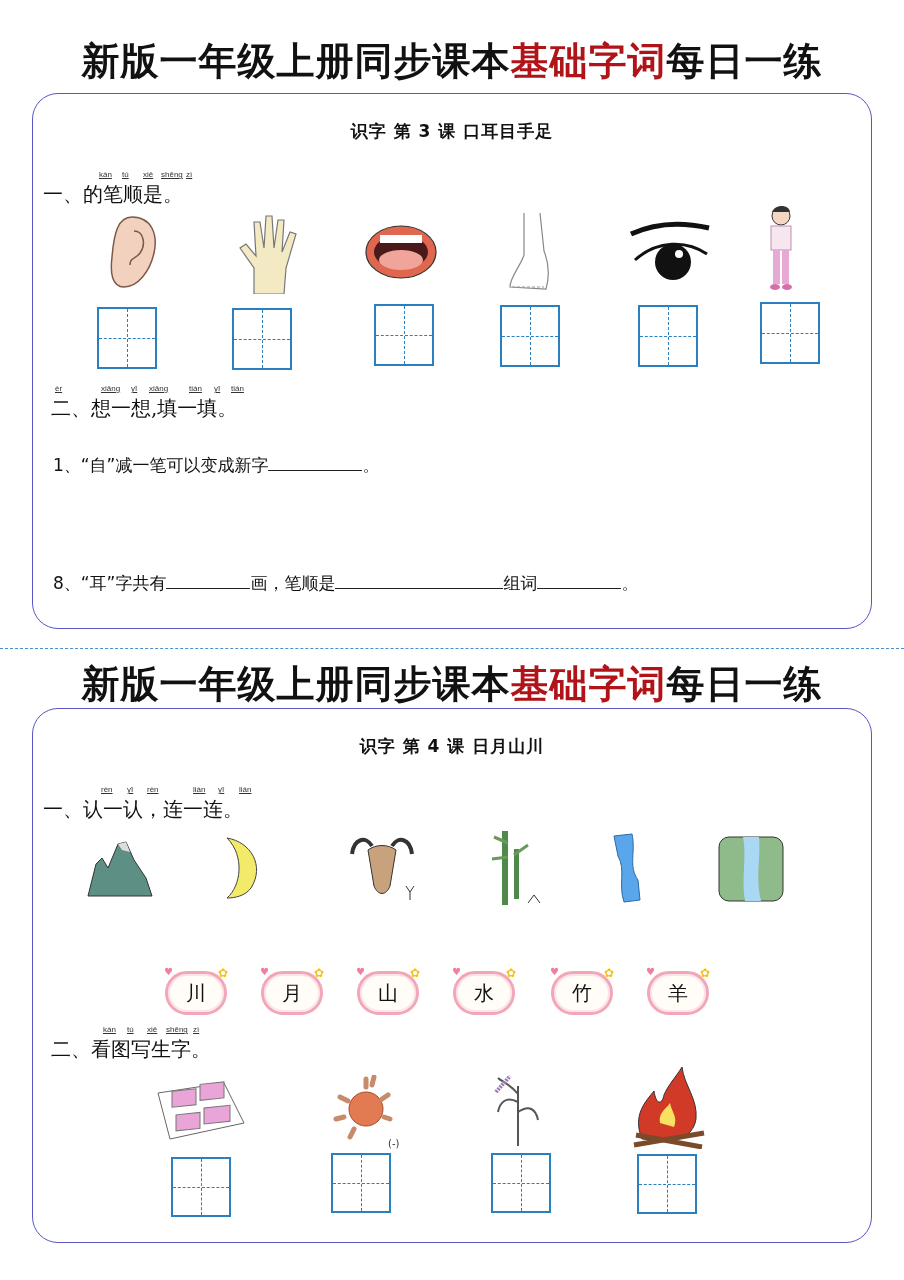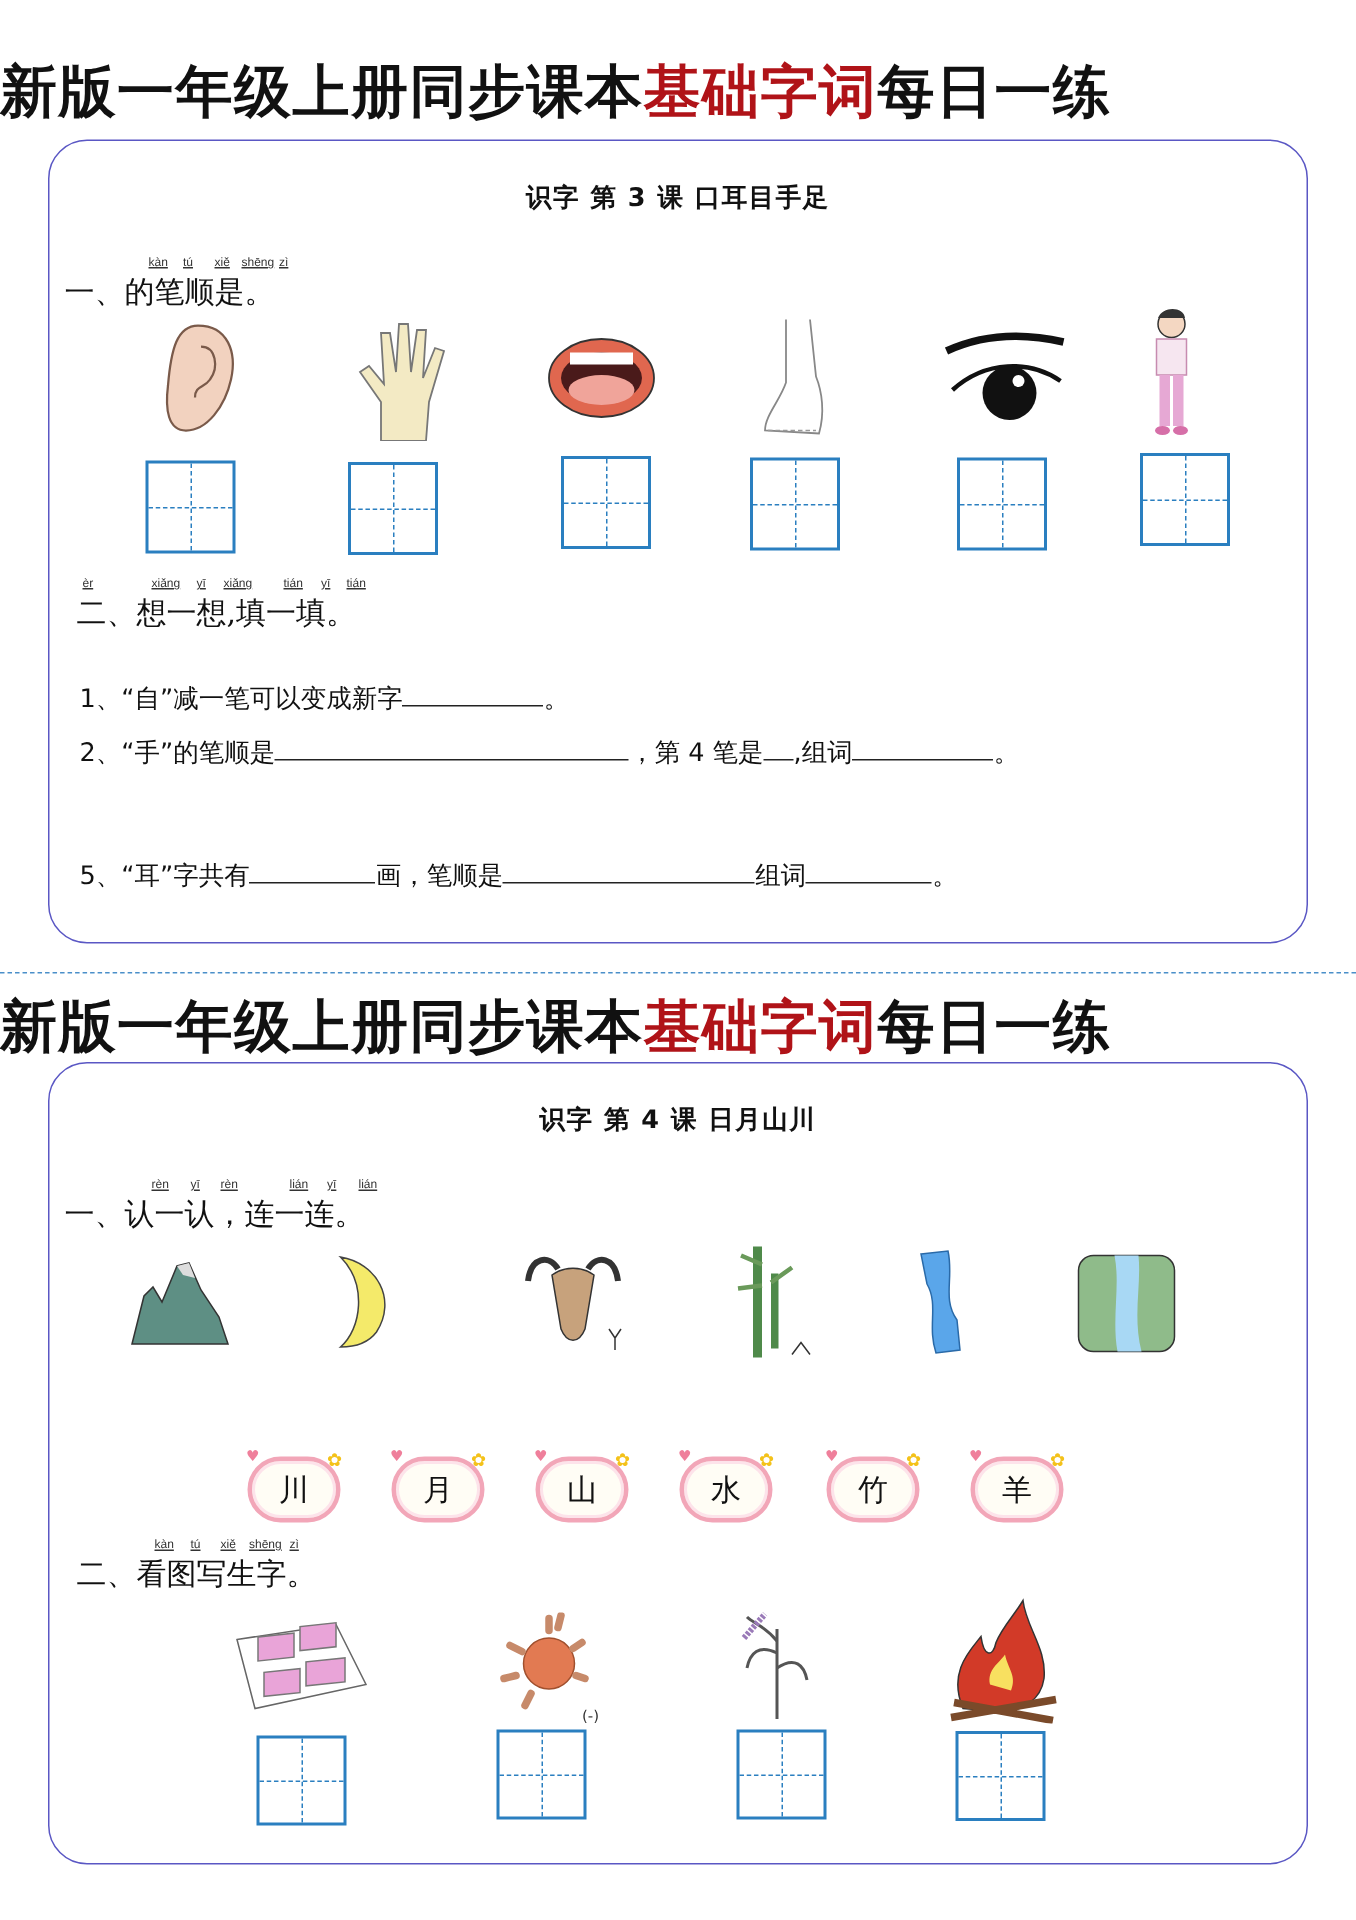--- a/index.html
+++ b/index.html
@@ -1,18 +1,18 @@
 <!DOCTYPE html>
 <html><head>
 <meta charset="utf-8">
 <style>
   html, body { margin:0; padding:0; background:#ffffff; }
   body { width:904px; height:1280px; position:relative; overflow:hidden;
          font-family:"DejaVu Sans", sans-serif; color:#111; }
-  .banner { position:absolute; left:0; width:904px; text-align:left;
+  .banner { position:absolute; left:0; width:904px; text-align:center;
             font-family:"DejaVu Serif", serif; font-weight:bold; font-size:38px;
             letter-spacing:1px; line-height:50px; color:#111; }
   .banner .red { color:#b01318; }
   .card { position:absolute; left:32px; width:840px; border:1.5px solid #5a57c4;
           border-radius:26px; background:#fff; box-sizing:border-box; }
   .lesson-title { position:absolute; left:0; width:100%; text-align:center;
                   font-weight:bold; font-size:17px; letter-spacing:1px; }
   .section { position:absolute; left:10px; }
   .pinyin-row { position:relative; height:12px; font-size:8px; color:#333;
                 font-family:"Liberation Sans", sans-serif; }
@@ -121,25 +121,22 @@
       <span style="left:138px;">tián</span>
       <span style="left:163px;">yī</span>
       <span style="left:180px;">tián</span>
     </div>
     <div class="heading">二、想一想,填一填。</div>
   </div>
 
   <div class="q-line" style="top:358px;text-align:center;">
     <span>1、“自”减一笔可以变成新字</span><span class="blank" style="width:94px;"></span><span>。</span>
   </div>
-  <div class="q-line" style="top:394px;">
-    <span>2、“手”的笔顺是</span><span class="blank" style="width:236px;"></span><span>，第 4 笔是</span><span class="blank" style="width:20px;"></span><span>,组词</span><span class="blank" style="width:94px;"></span><span>。</span>
-  </div>
   <div class="q-line" style="top:476px;">
-    <span>5、“耳”字共有</span><span class="blank" style="width:84px;"></span><span>画，笔顺是</span><span class="blank" style="width:168px;"></span><span>组词</span><span class="blank" style="width:84px;"></span><span>。</span>
+    <span>8、“耳”字共有</span><span class="blank" style="width:84px;"></span><span>画，笔顺是</span><span class="blank" style="width:168px;"></span><span>组词</span><span class="blank" style="width:84px;"></span><span>。</span>
   </div>
 </div>
 
 <div class="divider"></div>
 
 <div class="banner" style="top:659px;">
   <span>新版一年级上册同步课本</span><span class="red">基础字词</span><span>每日一练</span>
 </div>
 
 <div class="card" style="top:708px; height:535px;">

